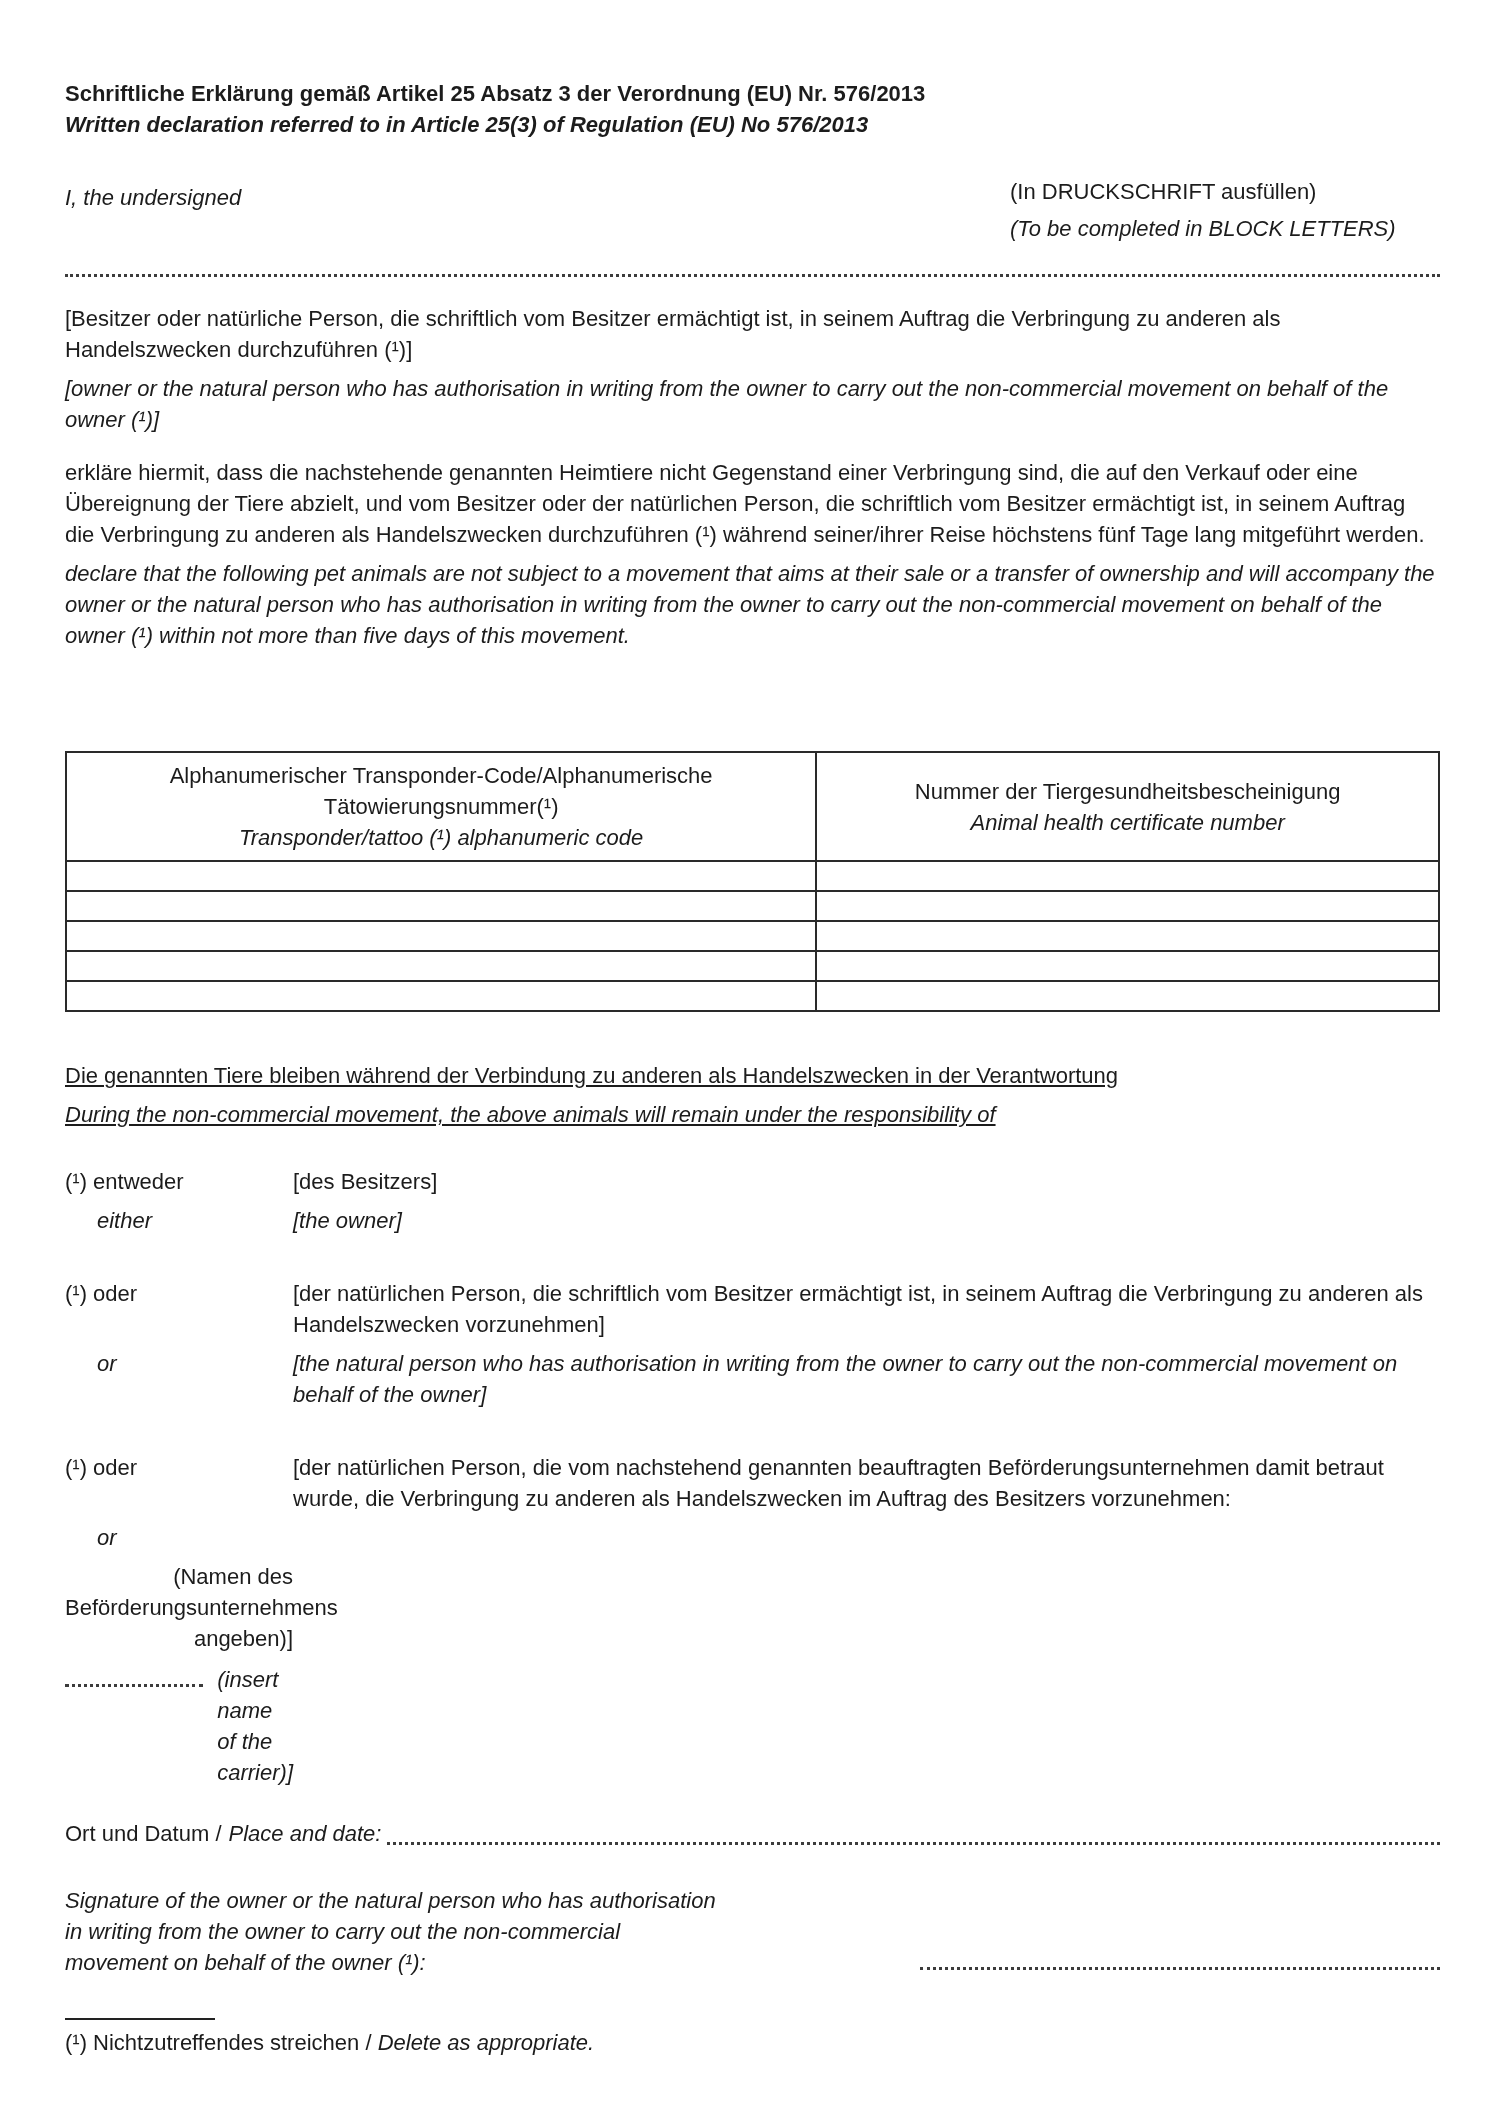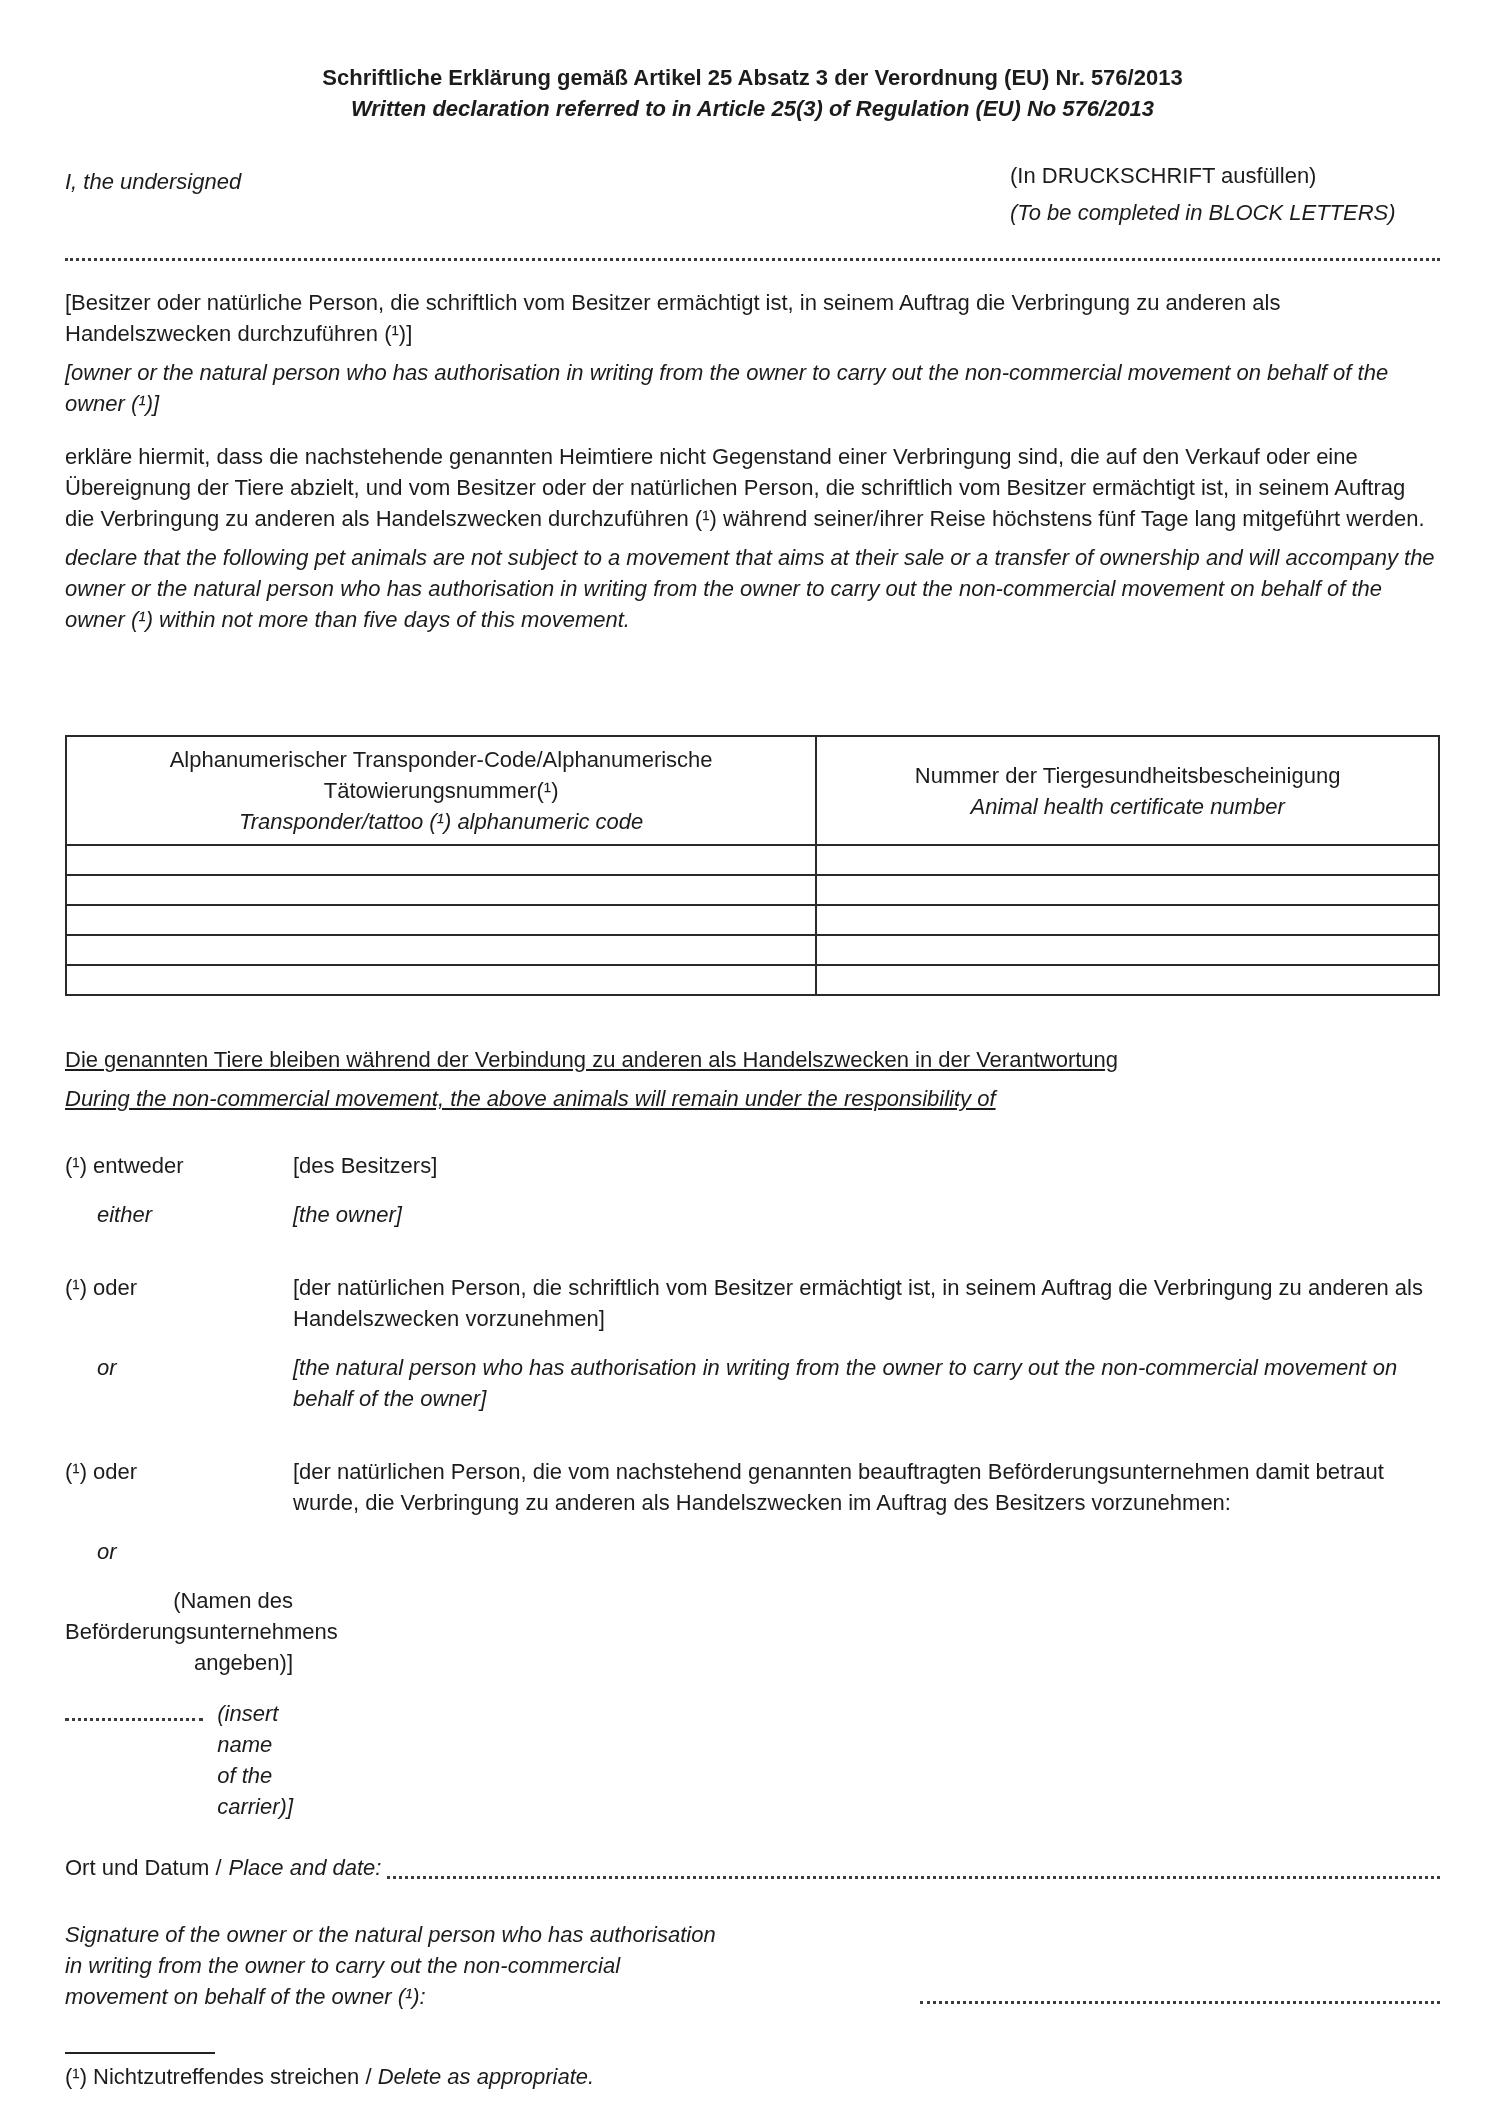--- a/index.html
+++ b/index.html
@@ -10,21 +10,21 @@
     font-family: "Liberation Sans", "DejaVu Sans", sans-serif;
     font-size: 22px;
     line-height: 31px;
     overflow: hidden;
   }
   .page { padding: 52px 56px 0 65px; }
   .italic { font-style: italic; }
   p { margin: 0; }
 
   
-  .title-block { text-align: center; margin-top: 10px; }
+  .title-block { text-align: left; margin-top: 26px; }
   .title-line { font-weight: bold; font-size: 22px; }
 
   
   .intro-row { display: flex; justify-content: space-between; margin-top: 36px; }
   .intro-left { flex: 1; }
   .intro-right { width: 430px; }
   .gap6 { margin-top: 6px; }
   .gap8 { margin-top: 8px; }
 
   
@@ -57,21 +57,21 @@
   table.pets th.col1 { width: 51%; }
   table.pets td { height: 28px; background: #fff; }
 
   .responsibility { margin-top: 48px; text-decoration: underline; }
 
   
   .options { margin-top: 36px; }
   .option {
     display: grid;
     grid-template-columns: 228px 1fr;
-    row-gap: 18px;
+    row-gap: 8px;
     align-items: start;
   }
   .option + .option { margin-top: 42px; }
   .opt3 { margin-top: 28px; }
   .marker-en { padding-left: 32px; }
   .carrier-name-de { text-align: right; }
   .carrier-line { display: flex; align-items: baseline; }
   .carrier-field {
     display: inline-block;
     width: 664px;

